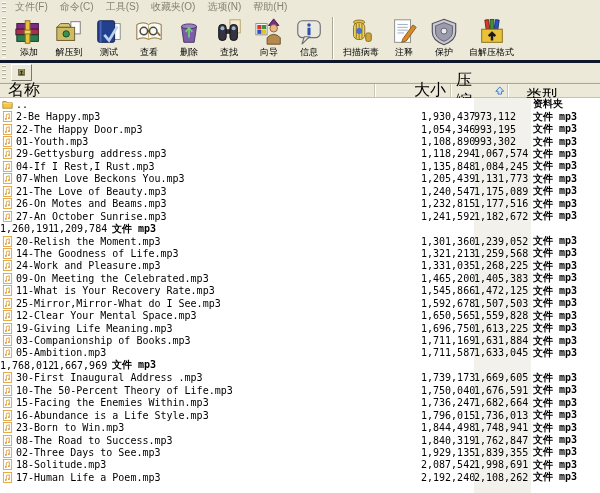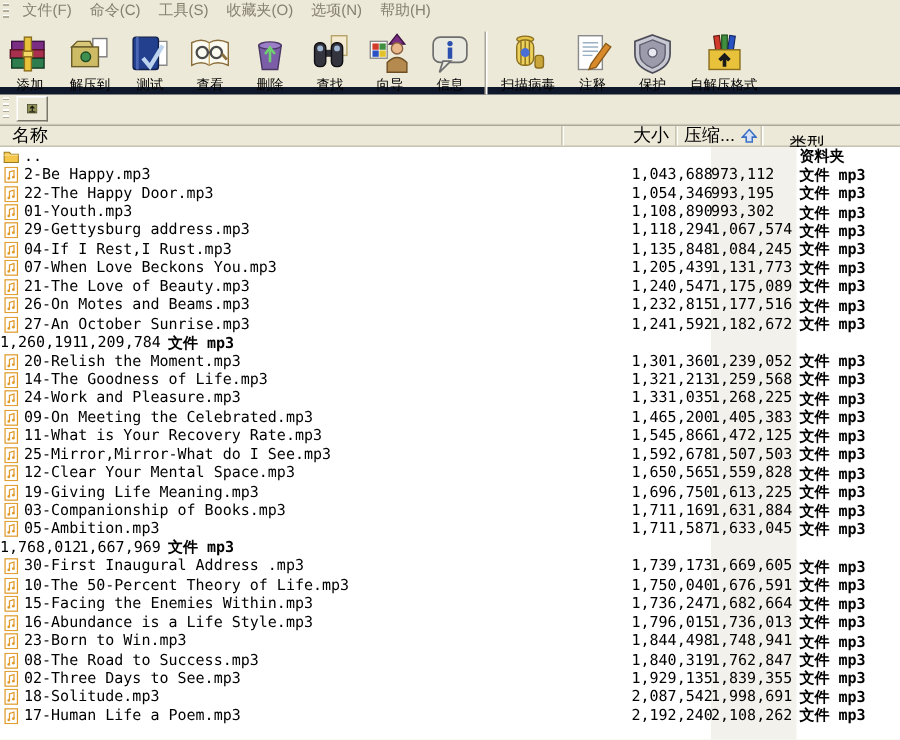--- a/index.html
+++ b/index.html
@@ -16,42 +16,42 @@
   }
   
   .menubar {
     height:14px; display:flex; align-items:center;
     font-size:10px; color:#87816f; padding-right:6px;
   }
   .menu-item { padding:0 6px; white-space:nowrap; cursor:default; }
   
   .toolbar {
     height:49px; display:flex; align-items:flex-start;
-    border-bottom:5px solid #0f172a; padding-top:1px;flex-direction:column;
+    border-bottom:3px solid #0f172a; padding-top:1px;
   }
   .tbtn {
     display:flex; flex-direction:column; align-items:center; justify-content:flex-start;
     min-width:40px; padding:1px 4px 0 4px; font-size:9px; color:#000;
     background:transparent; border:1px solid transparent; cursor:default;
   }
   .tbtn svg { width:30px; height:30px; display:block; }
   .tbtn .tlabel { margin-top:0px; white-space:nowrap; line-height:11px; }
   .tsep { width:2px; height:42px; margin:2px 4px 0 3px;
           border-left:1px solid #aca899; border-right:1px solid #ffffff; }
   
   .addressbar { height:20px; display:flex; align-items:center; border-bottom:1px solid #e6e2d2; }
   .upbtn {
     width:21px; height:17px; display:flex; align-items:center; justify-content:center;
     background:#ece9d8; border:1px solid; border-color:#fff #7a766a #7a766a #fff; cursor:default;
   }
   .upbtn svg { width:15px; height:13px; display:block; }
   
   .lheader {
     height:15px; display:flex; align-items:center;
-    background:#ece9d8; font-size:12px; color:#000;
+    background:#ece9d8; font-size:16px; color:#000;
     border-top:1px solid #aca899; border-bottom:1px solid #c6c2b0;
   }
   .hcell { height:100%; display:flex; align-items:center;
            border-right:1px solid #c9c5b2; box-shadow:1px 0 0 #ffffff; cursor:default; }
   .h-name { flex:1 1 auto; padding-left:8px; }
   .h-size { width:76px; justify-content:flex-end; padding-right:4px; }
   .h-packed { width:57px; padding-left:5px; }
   .h-packed .arr { margin-left:auto; margin-right:2px; width:11px; height:11px; }
   .h-type { width:92px; padding-left:18px; border-right:none; box-shadow:none;margin-top:11px; }
   
@@ -299,21 +299,21 @@
     <span class="c-name">
 
       <svg class="ic ic-mp3" viewBox="0 0 11 12">
         <rect x="1" y="0.6" width="9" height="10.8" fill="#ffffff" stroke="#e09a2b" stroke-width="0.9"></rect>
         <path d="M4.2 8.4 V3.9 l3.3 -0.9 v4.7" stroke="#e09a2b" stroke-width="0.9" fill="none"></path>
         <circle cx="3.7" cy="8.7" r="1" fill="#e09a2b"></circle>
         <circle cx="7" cy="7.8" r="1" fill="#e09a2b"></circle>
       </svg>
       <span class="nm">2-Be Happy.mp3</span>
     </span>
-    <span class="c-size">1,043,688</span>
+    <span class="c-size">1,930,437</span>
     <span class="c-packed">973,112</span>
     <span class="c-type">文件 mp3</span>
   </div>
       <div class="row">
     <span class="c-name">
 
       <svg class="ic ic-mp3" viewBox="0 0 11 12">
         <rect x="1" y="0.6" width="9" height="10.8" fill="#ffffff" stroke="#e09a2b" stroke-width="0.9"></rect>
         <path d="M4.2 8.4 V3.9 l3.3 -0.9 v4.7" stroke="#e09a2b" stroke-width="0.9" fill="none"></path>
         <circle cx="3.7" cy="8.7" r="1" fill="#e09a2b"></circle>

